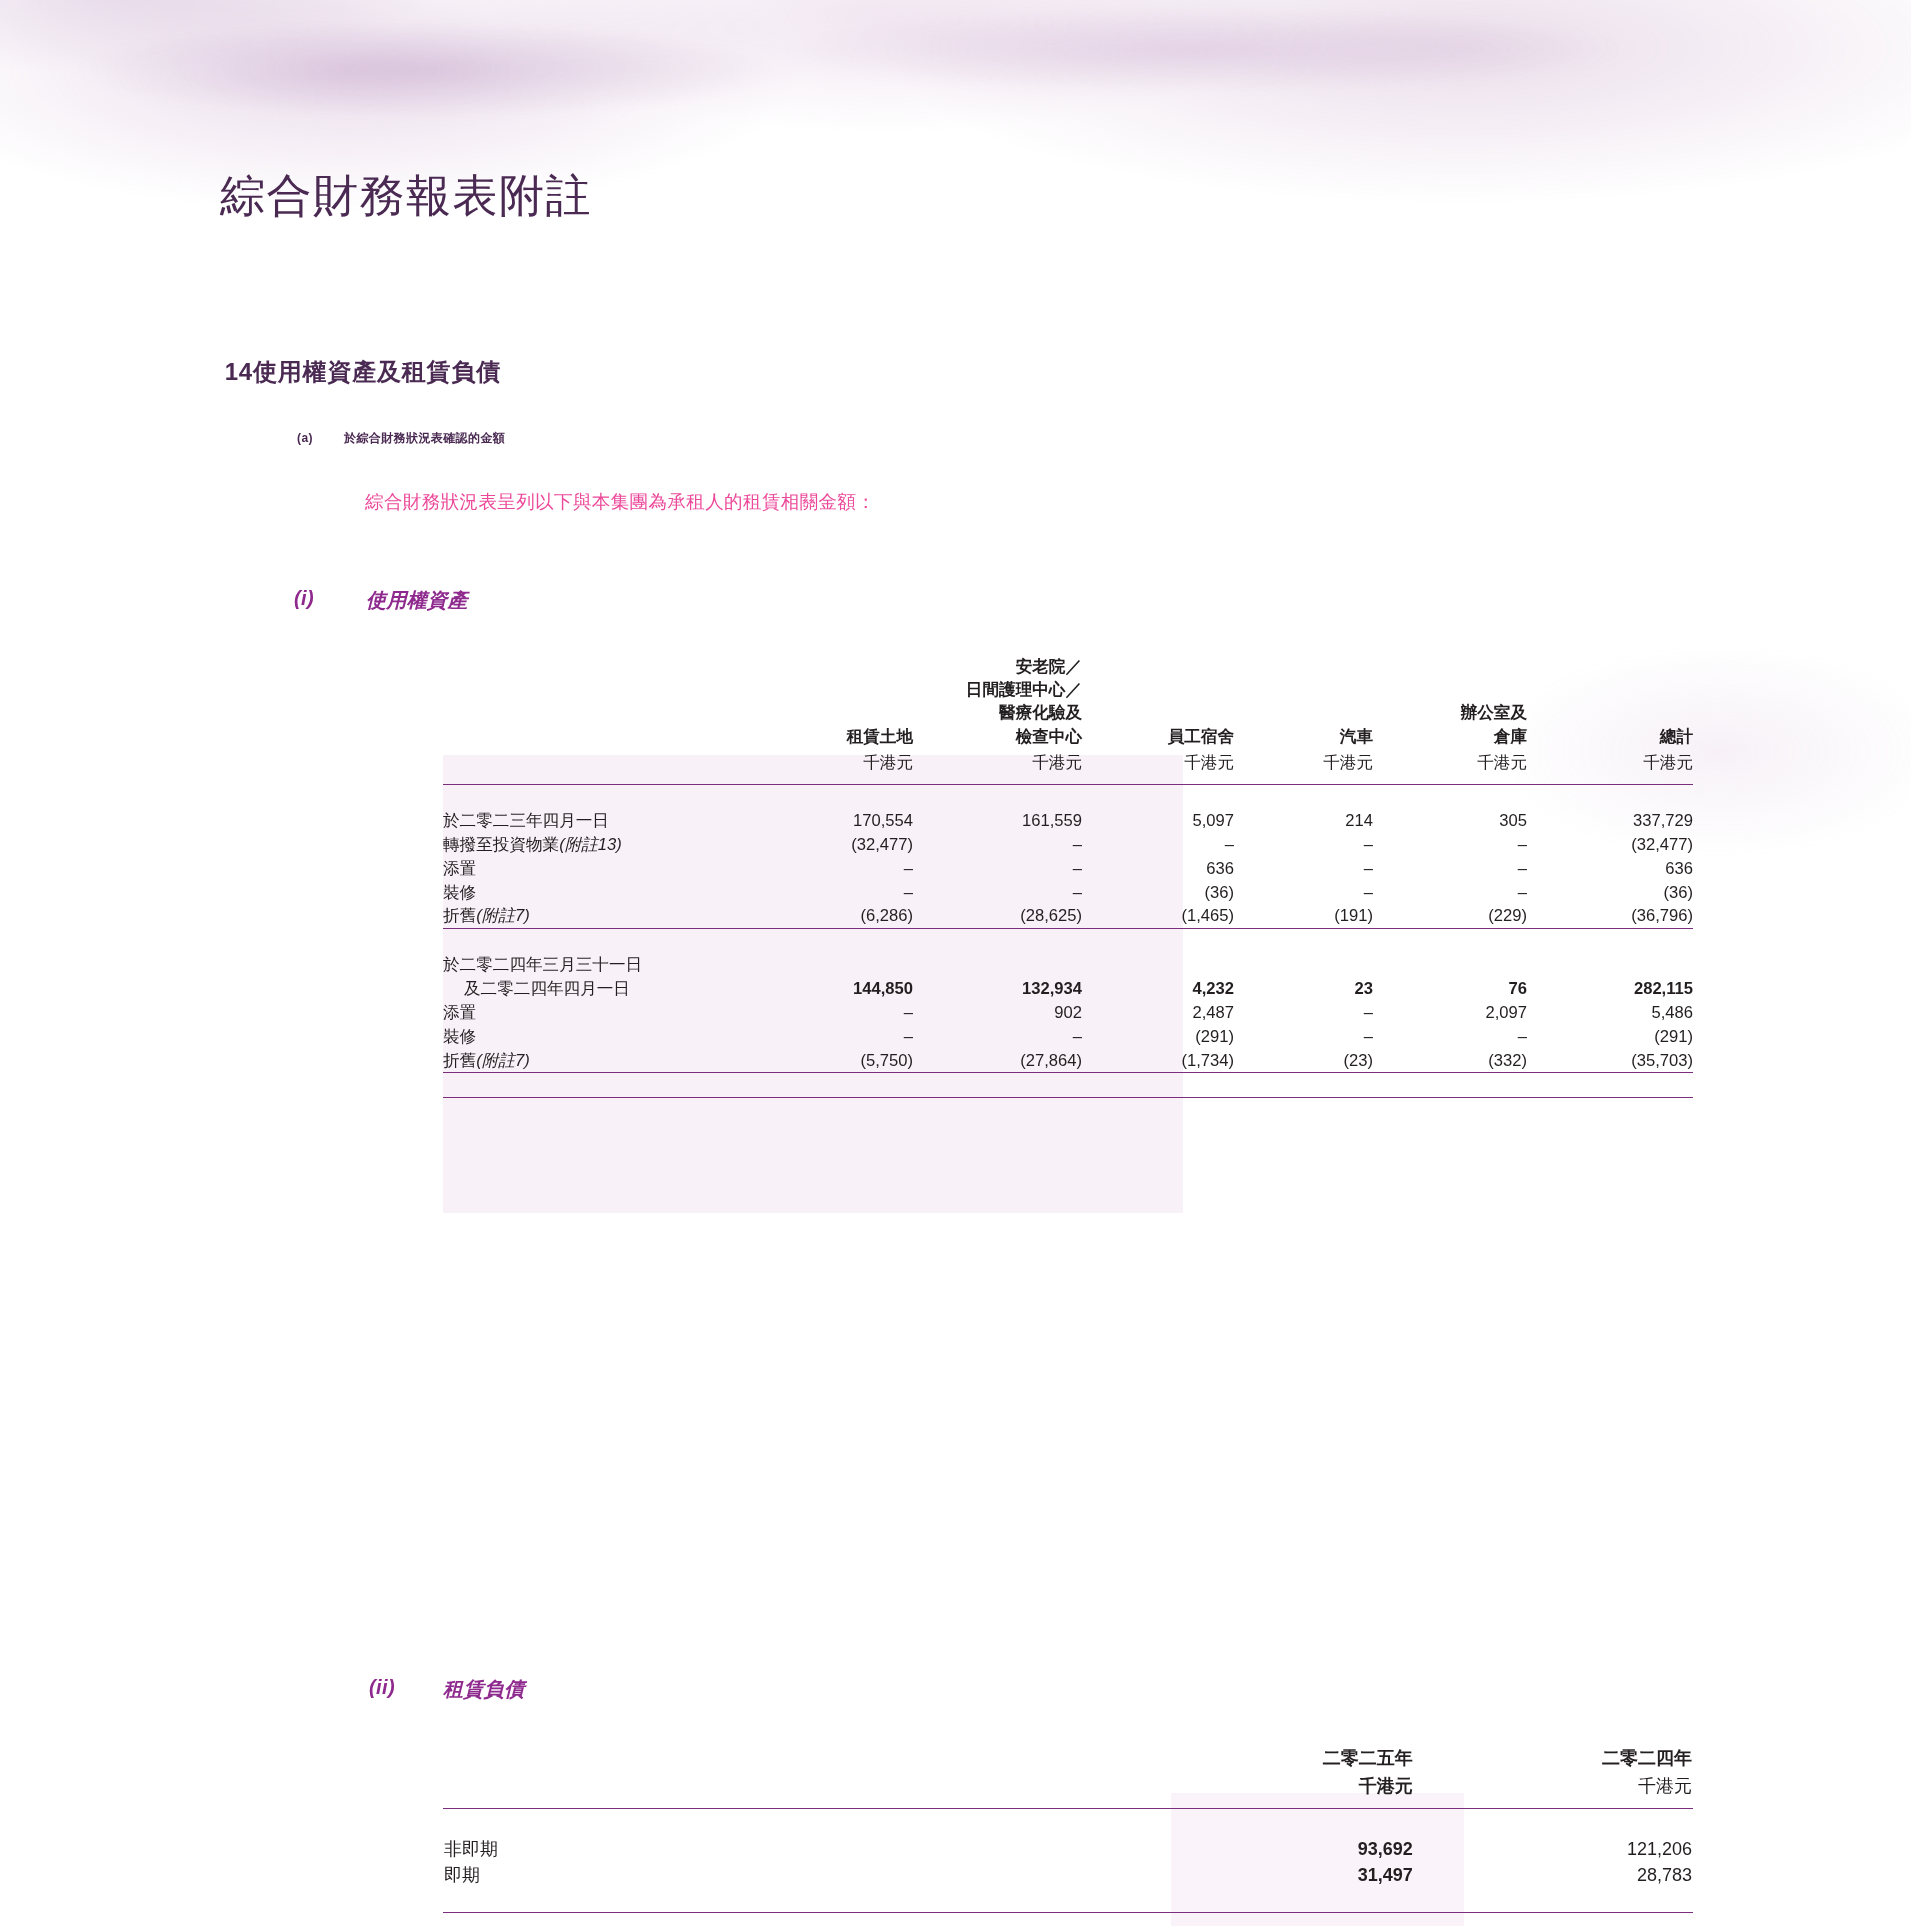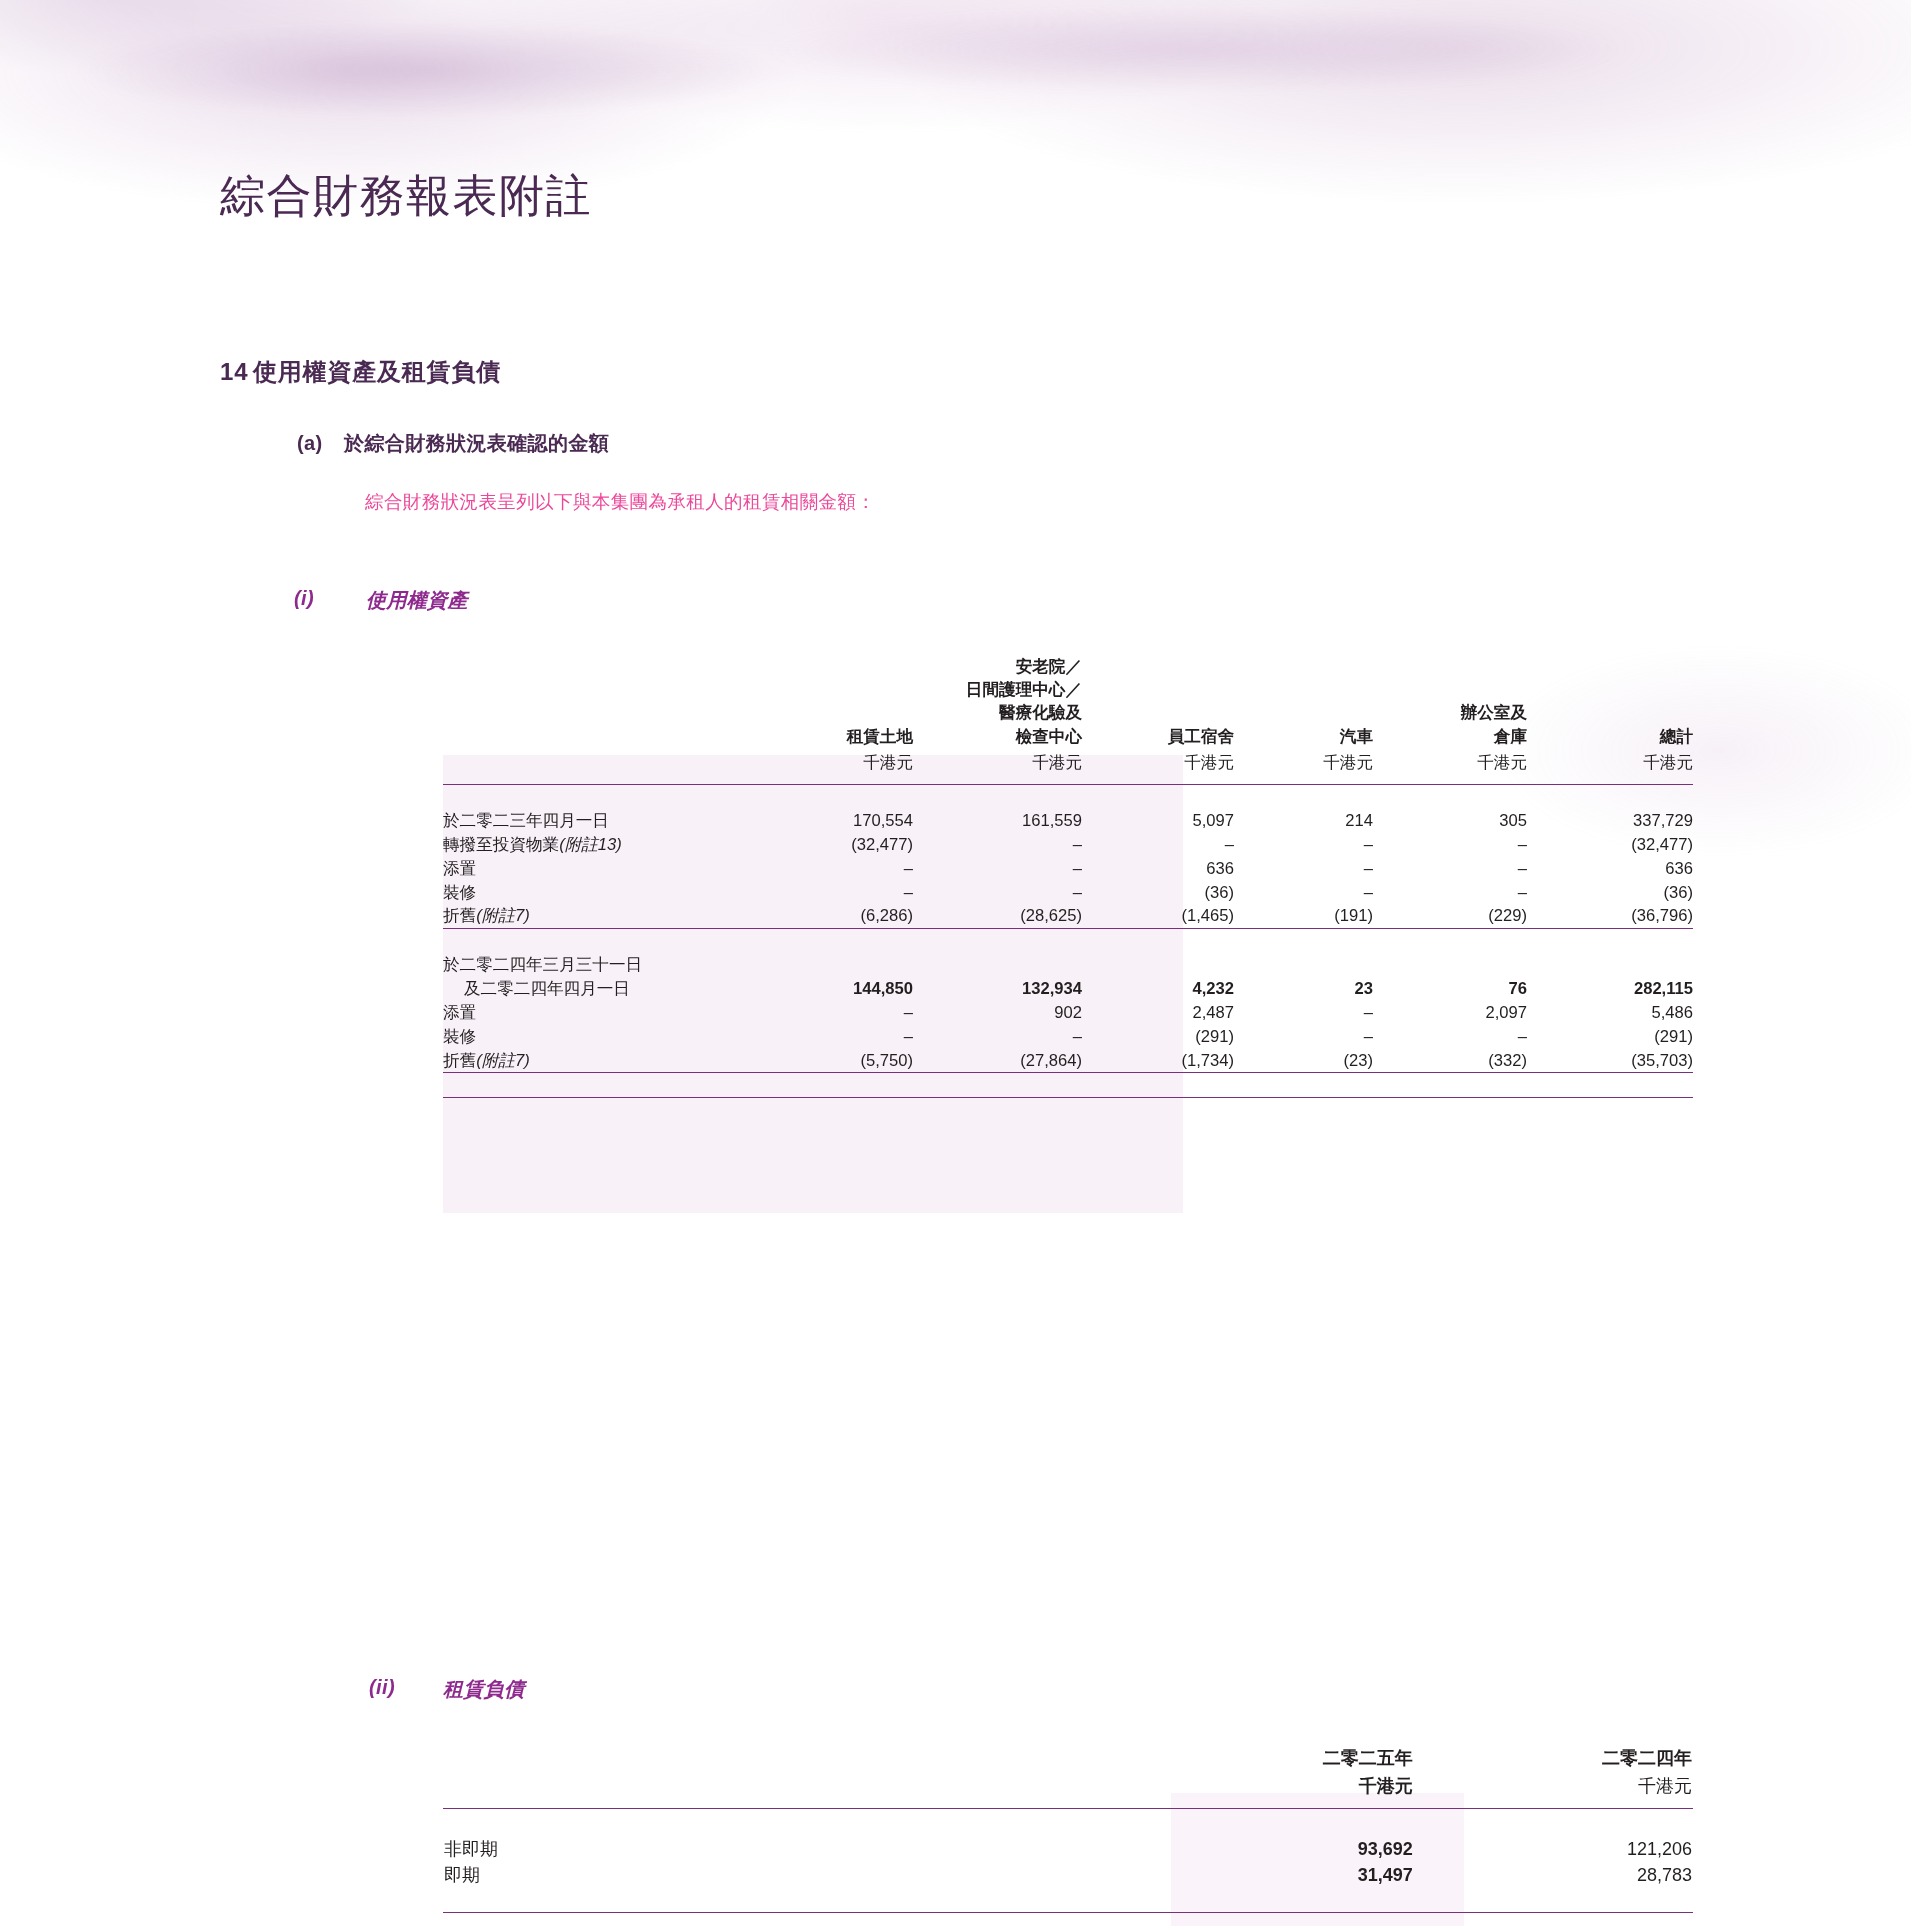--- a/index.html
+++ b/index.html
@@ -43,25 +43,25 @@
     position:absolute; left:220px; top:166px;
     font-size:45px; font-weight:normal; letter-spacing:1.5px;
     color:#4a2a52;
   }
 
   
   .note-head {
     position:absolute; left:220px; top:356px;
     font-size:24px; font-weight:bold; color:#4a2a52; letter-spacing:0.8px;
   }
-  .note-head .num { display:inline-block; width:33px; }
+  .note-head .num { display:inline-block; width:33px;text-align:right; }
 
   .sub-a {
     position:absolute; left:297px; top:430px;
-    font-size:20px; font-weight:bold; color:#4a2a52; letter-spacing:0.4px;
+    font-size:12px; font-weight:bold; color:#4a2a52; letter-spacing:0.4px;
   }
   .sub-a .lbl { display:inline-block; width:47px; }
 
   .para {
     position:absolute; left:365px; top:489px;
     font-size:18.5px; color:#ec4899; letter-spacing:0.4px;
   }
 
   .sub-i {
     position:absolute; left:366px; top:587px;

